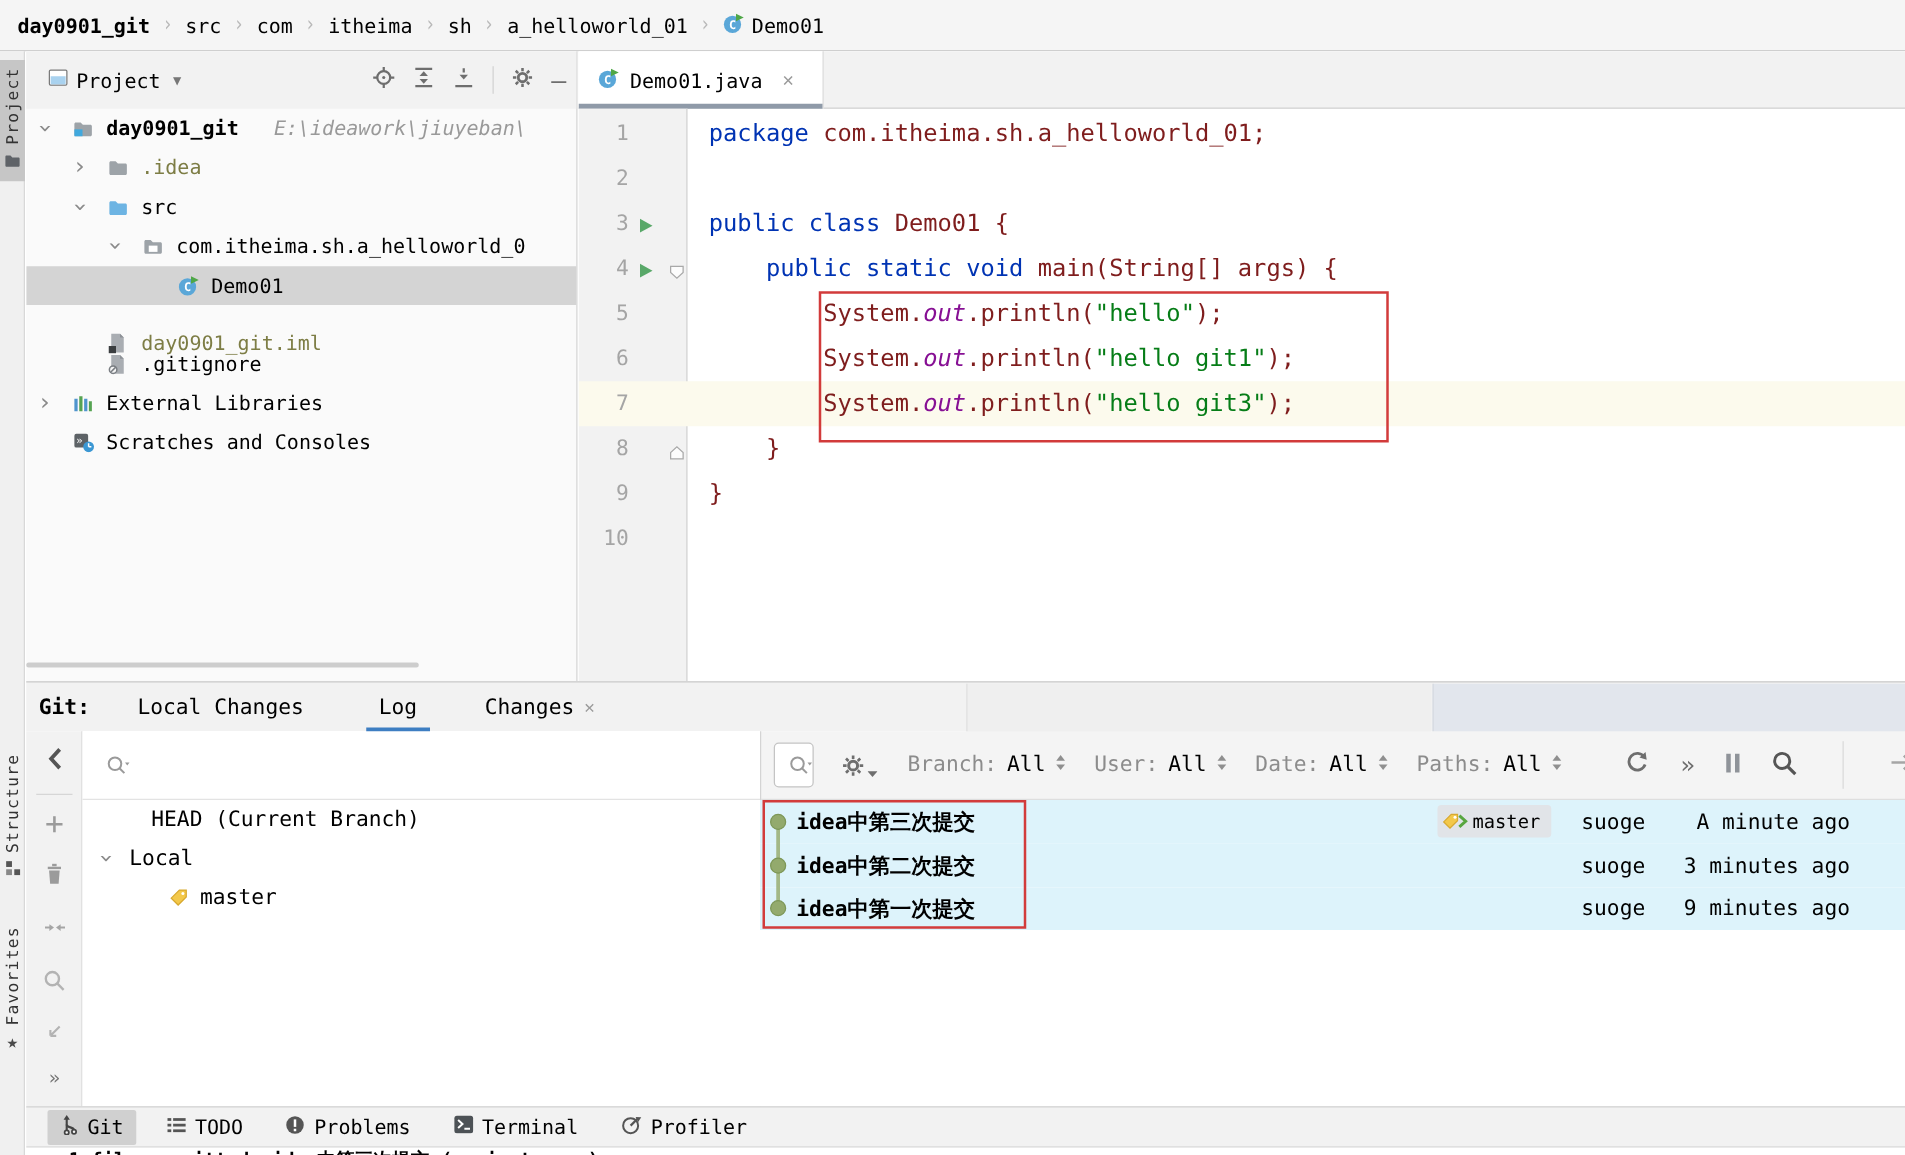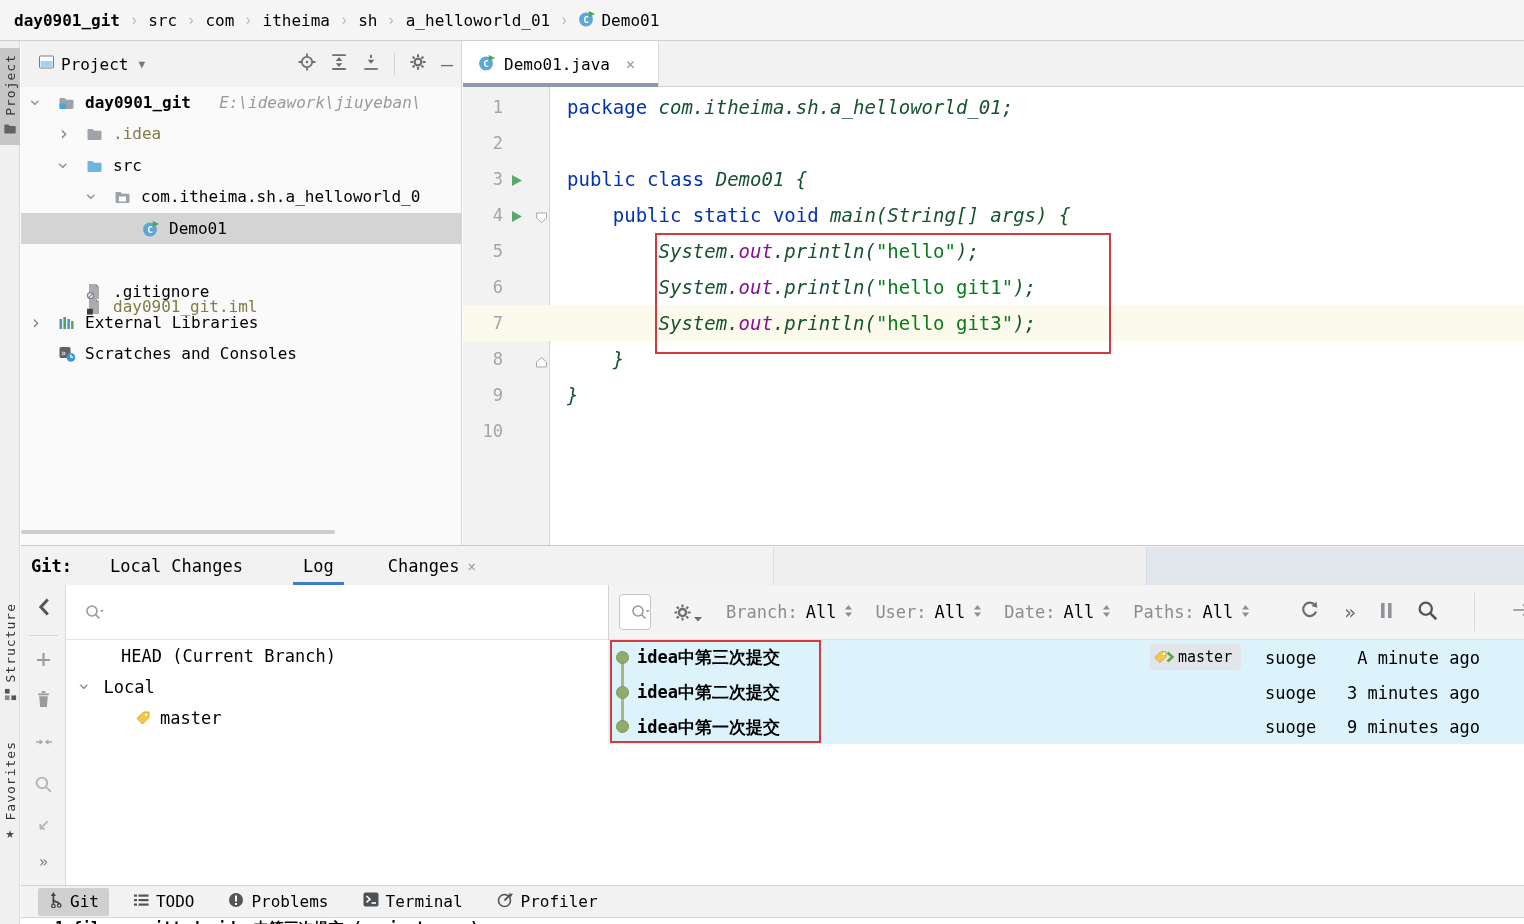--- a/index.html
+++ b/index.html
@@ -48,21 +48,21 @@
   #editor-tab .underline{position:absolute;left:0;bottom:0;width:100%;height:4px;background:#8f9aa8;}
   #tab-close{color:#9a9a9a;font-size:15px;margin-left:8px;}
   #gutter-bg{position:absolute;left:0;top:46px;width:87px;height:458px;background:#f2f2f2;border-right:1px solid #d4d4d4;}
   #cur-line{position:absolute;left:0;top:264px;width:1061px;height:36px;background:var(--curline);}
   .lnum{position:absolute;width:40px;text-align:right;font-size:17px;color:#a5a5a5;line-height:36px;}
   .runarrow,.foldmark{position:absolute;}
   .code-line{position:absolute;left:104px;font-size:19px;line-height:36px;white-space:pre;}
   .c-kw{color:var(--keyword);}
   .c-str{color:var(--string);}
   .c-field{color:var(--field);font-style:italic;}
-  .c-pl{color:#14532d;font-style:italic;}
+  .c-pl{color:#7f1d1d;}
   #editor-redbox{position:absolute;left:192px;top:192px;width:456px;height:121px;border:2px solid var(--annot);}
 
   
   #git-panel{left:21px;top:545px;width:1503px;height:379px;background:#fff;}
   #git-tabstrip{position:absolute;left:0;top:0;width:100%;height:40px;background:#f2f2f2;border-top:1px solid #c9c9c9;
       display:flex;align-items:center;font-size:17px;}
   .strip-tint1{position:absolute;left:752px;top:1px;width:372px;height:39px;background:#efefef;border-left:1px solid #e0e0e0;}
   .strip-tint2{position:absolute;left:1125px;top:1px;width:378px;height:39px;background:#e2e6ed;border-left:1px solid #d5d9e0;}
   #git-label{margin-left:10px;font-weight:bold;}
   .git-tab{position:relative;margin-left:0;padding:0 20px;height:40px;display:flex;align-items:center;gap:8px;}
@@ -257,21 +257,21 @@
           <span class="tr-abs" style="left: 65px;">
             <svg width="16" height="17" viewBox="0 0 16 17">
               <path d="M3 1h7l3 3v12H3z" fill="#a9adb2"></path>
               <path d="M10 1l3 3h-3z" fill="#8d9196"></path>
               <circle cx="4.5" cy="12.7" r="3" fill="#f4f4f4" stroke="#7a7e83" stroke-width="1.2"></circle>
               <line x1="2.5" y1="14.8" x2="6.6" y2="10.7" stroke="#7a7e83" stroke-width="1.2"></line>
             </svg>
           </span>
           <span class="tr-abs" style="left: 92px;">.gitignore</span>
         </div>
-        <div class="tree-row" style="top: 204px; text-align: center;">
+        <div class="tree-row" style="top: 172px; text-align: center;">
           <span class="tr-abs" style="left: 65px;">
             <svg width="16" height="17" viewBox="0 0 16 17">
               <path d="M3 1h7l3 3v12H3z" fill="#a9adb2"></path>
               <path d="M10 1l3 3h-3z" fill="#8d9196"></path>
               <rect x="1" y="10.8" width="5.8" height="5.8" fill="#3b3e40"></rect>
             </svg>
           </span>
           <span class="tr-abs t-olive" style="left: 92px;">day0901_git.iml</span>
         </div>
         <div class="tree-row" style="top: 220px;">

